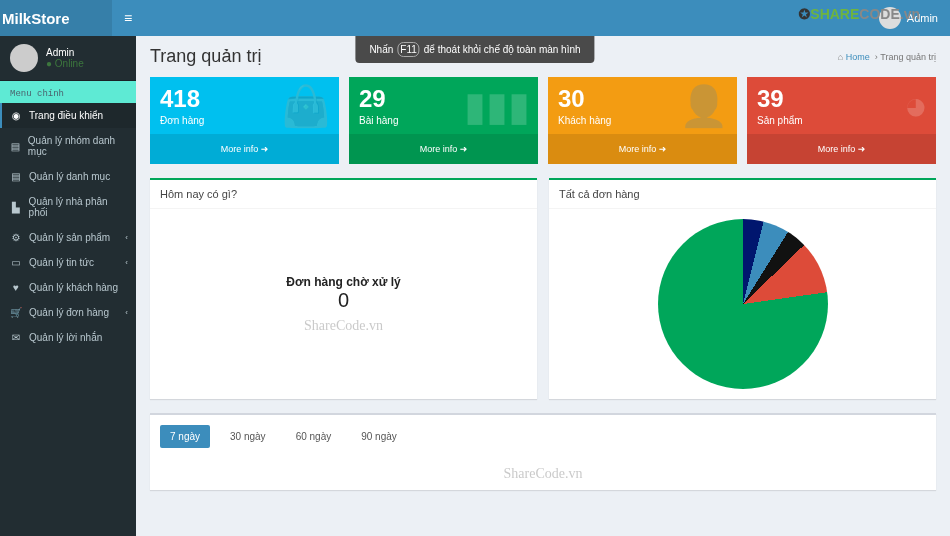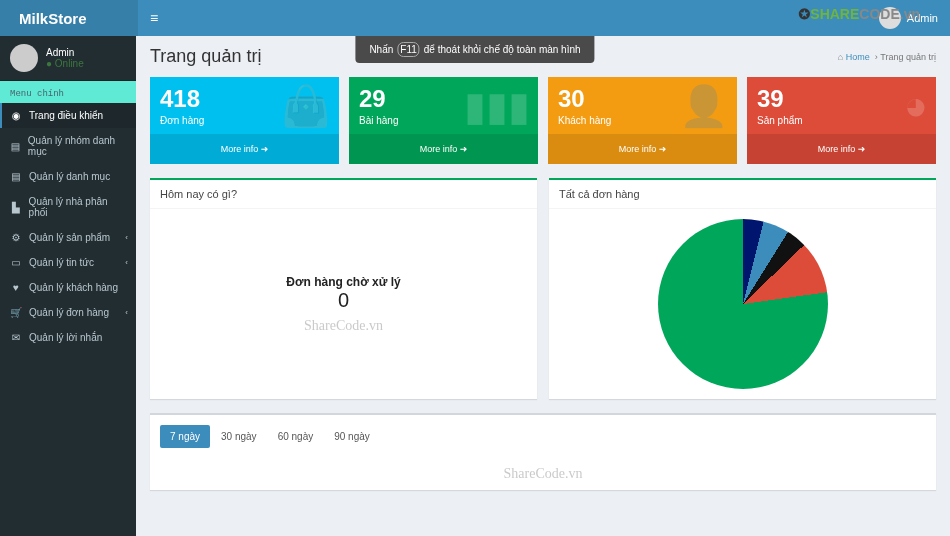--- a/index.html
+++ b/index.html
@@ -1,20 +1,20 @@
 <!DOCTYPE html>
 <html><head>
 <meta charset="utf-8">
 <style>
 * { box-sizing: border-box; margin: 0; padding: 0; }
 body { font-family: -apple-system, "Segoe UI", Arial, sans-serif; font-size: 12px; background: #ecf0f5; color: #333; width: 950px; height: 536px; overflow: hidden; position: relative; }
 
 
 .header { position: fixed; top: 0; left: 0; right: 0; height: 36px; display: flex; z-index: 100; }
-.logo-area { width: 138px; background: #367fa9; color: #fff; display: flex; align-items: center; padding-left: 19px; font-weight: bold; font-size: 15px; }
+.logo-area { width: 112px; background: #367fa9; color: #fff; display: flex; align-items: center; padding-left: 2px; font-weight: bold; font-size: 15px; }
 .navbar { flex: 1; background: #3c8dbc; display: flex; align-items: center; justify-content: space-between; padding: 0 12px; }
 .toggle-btn { color: #fff; cursor: pointer; font-size: 14px; }
 .user-area { display: flex; align-items: center; gap: 6px; color: #fff; font-size: 11px; }
 .user-avatar { width: 22px; height: 22px; border-radius: 50%; background: #ddd; }
 
 
 .sidebar { position: fixed; top: 36px; left: 0; width: 136px; bottom: 0; background: #222d32; color: #b8c7ce; }
 .user-panel { display: flex; align-items: center; gap: 8px; padding: 8px 10px; border-bottom: 1px solid #1a2226; }
 .user-panel .av { width: 28px; height: 28px; border-radius: 50%; background: #ccc; }
 .user-panel .nm { color: #fff; font-size: 10px; }
@@ -53,21 +53,21 @@
 .panel-b { padding: 10px; min-height: 190px; display: flex; align-items: center; justify-content: center; flex-direction: column; }
 
 .pending-lbl { font-size: 12px; font-weight: bold; color: #222; }
 .pending-val { font-size: 20px; color: #222; }
 
 
 .pie { width: 170px; height: 170px; border-radius: 50%; background: conic-gradient(#00166e 0deg 14deg, #3c8dbc 14deg 32deg, #111 32deg 46deg, #dd4b39 46deg 82deg, #00a65a 82deg 360deg); }
 
 
 .panel2 { background: #fff; border-top: 2px solid #d2d6de; box-shadow: 0 1px 1px rgba(0,0,0,0.1); }
-.tabs { display: flex; gap: 1px; padding: 10px; }
+.tabs { display: flex; gap: 10px; padding: 10px; }
 .tab { padding: 6px 10px; font-size: 10px; color: #555; cursor: pointer; }
 .tab.active { background: #3c8dbc; color: #fff; border-radius: 2px; }
 
 
 .wm { position: absolute; color: rgba(100,100,100,0.35); pointer-events: none; font-family: Georgia, serif; }
 .sharecode-logo { position: absolute; top: 6px; right: 30px; z-index: 300; font-size: 14px; font-weight: bold; }
 .sharecode-logo .s1 { color: #6eb43f; } .sharecode-logo .s2 { color: #888; }
 </style>
 </head>
 <body>

